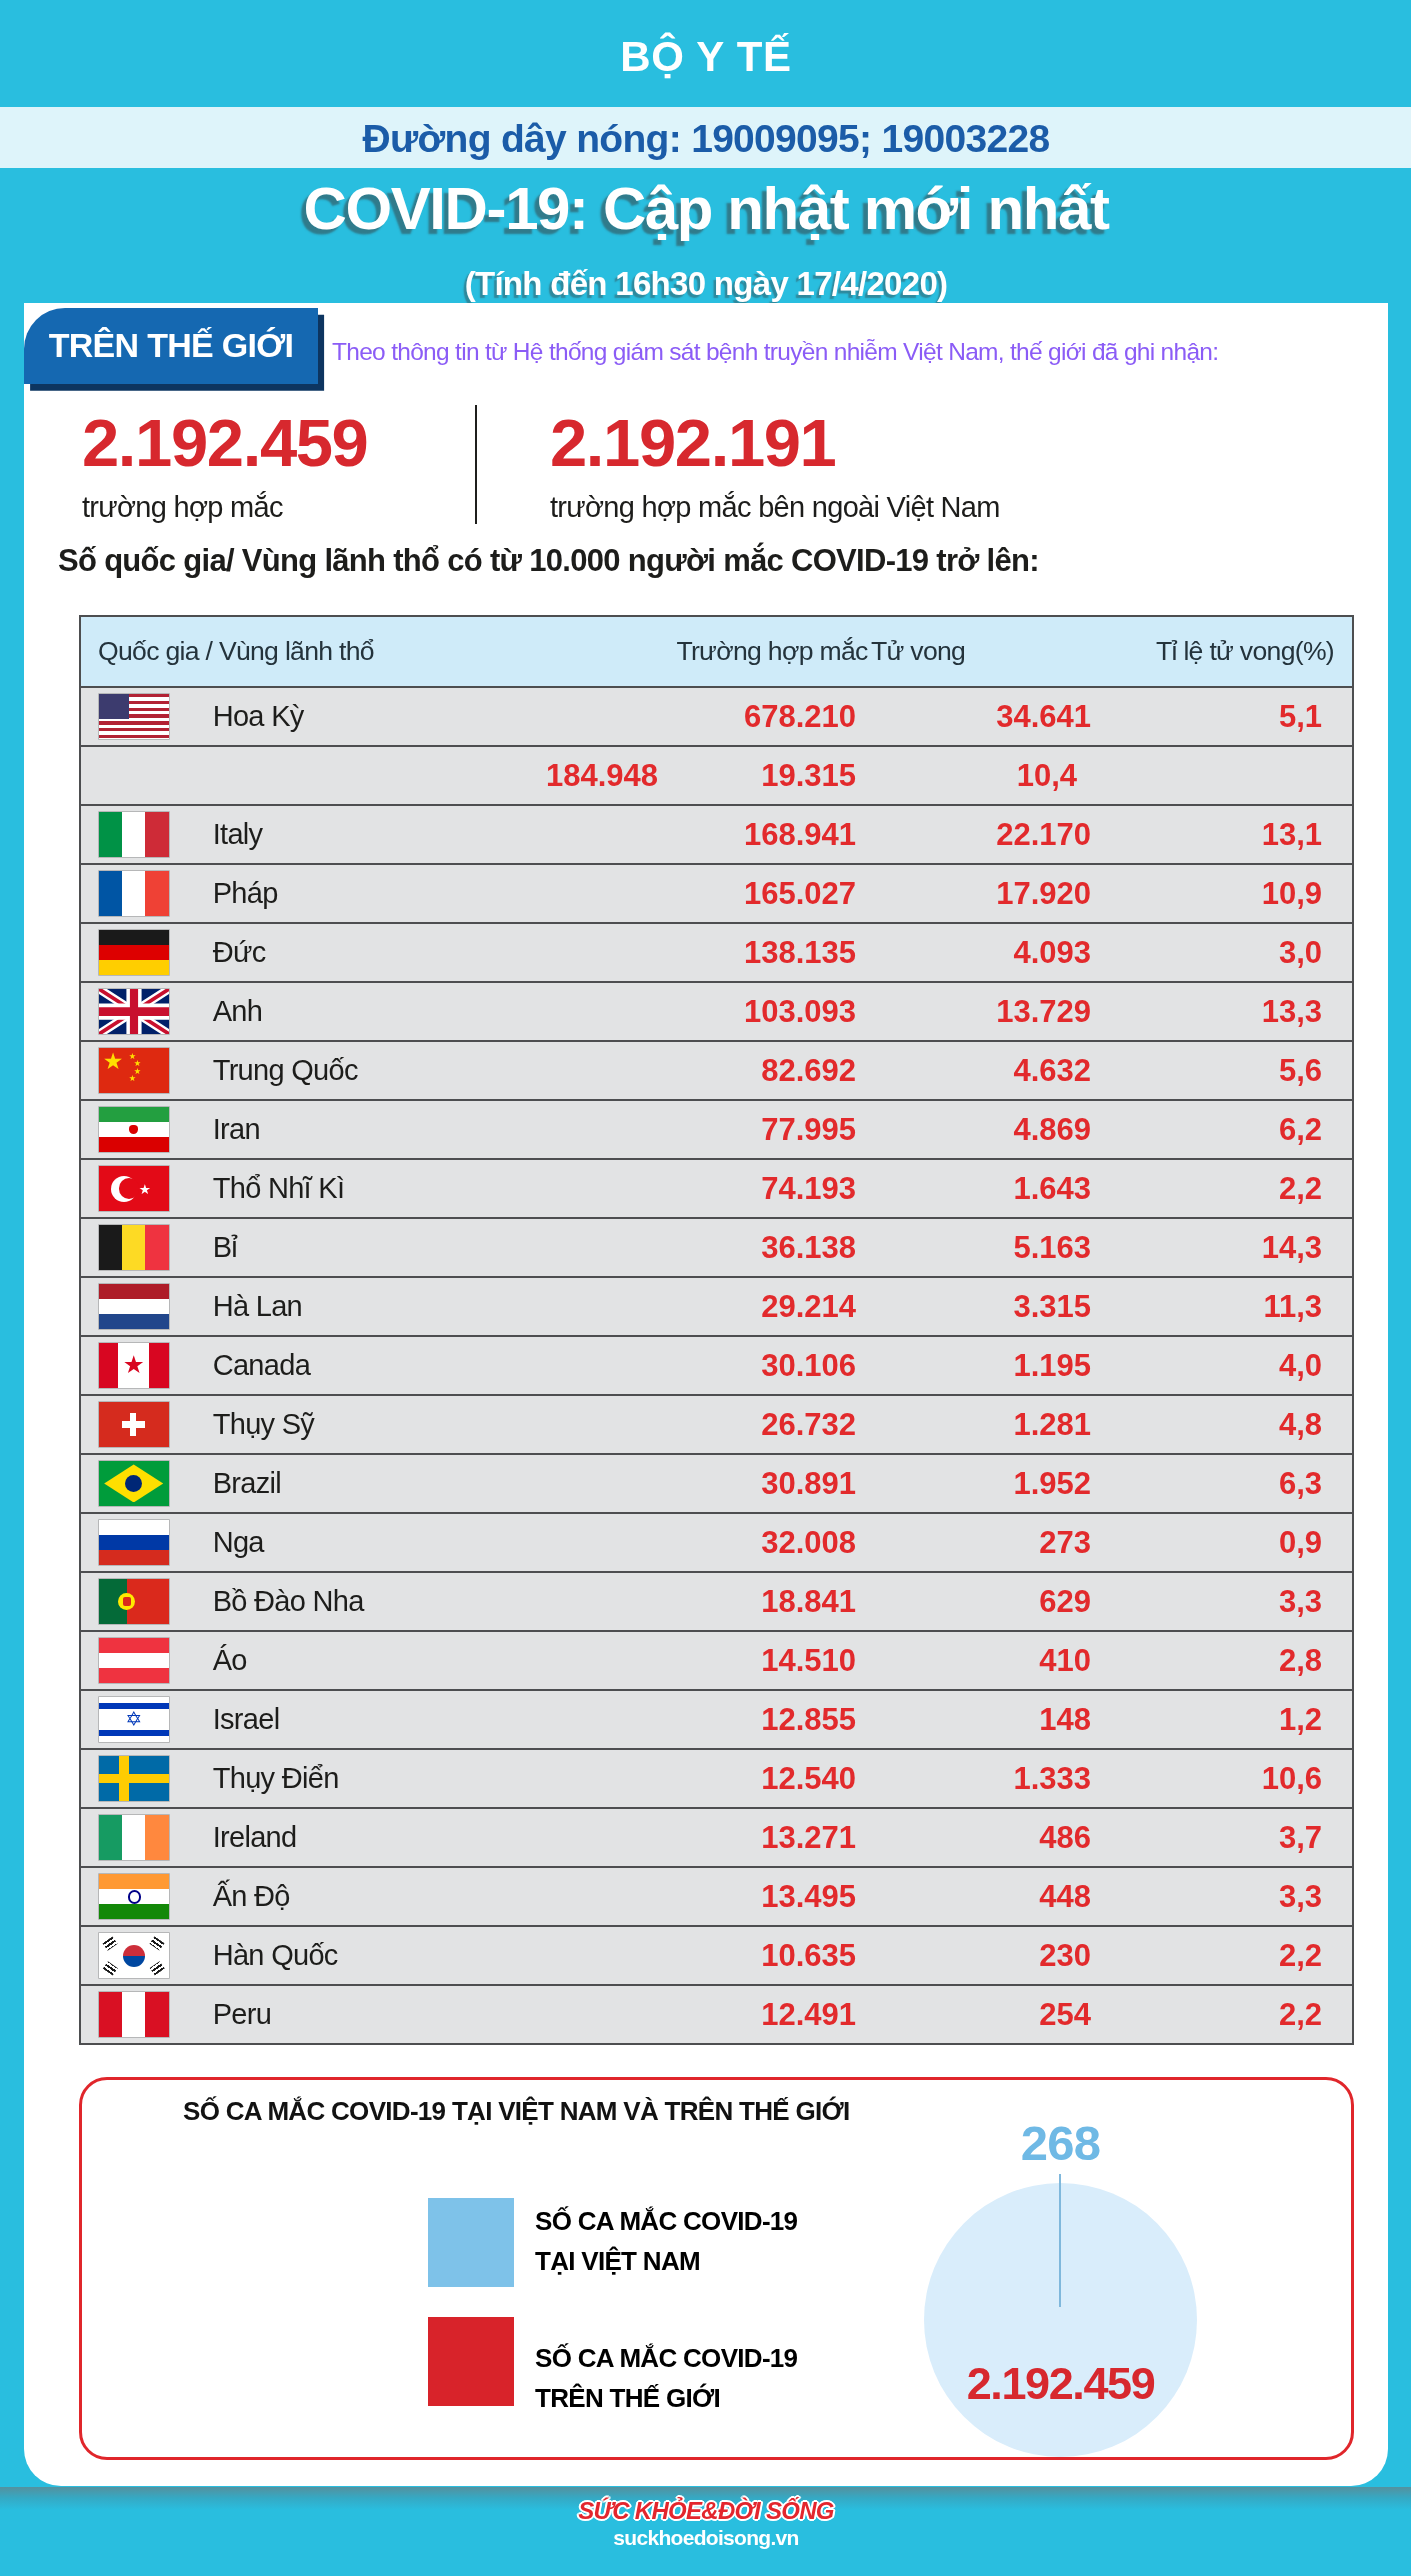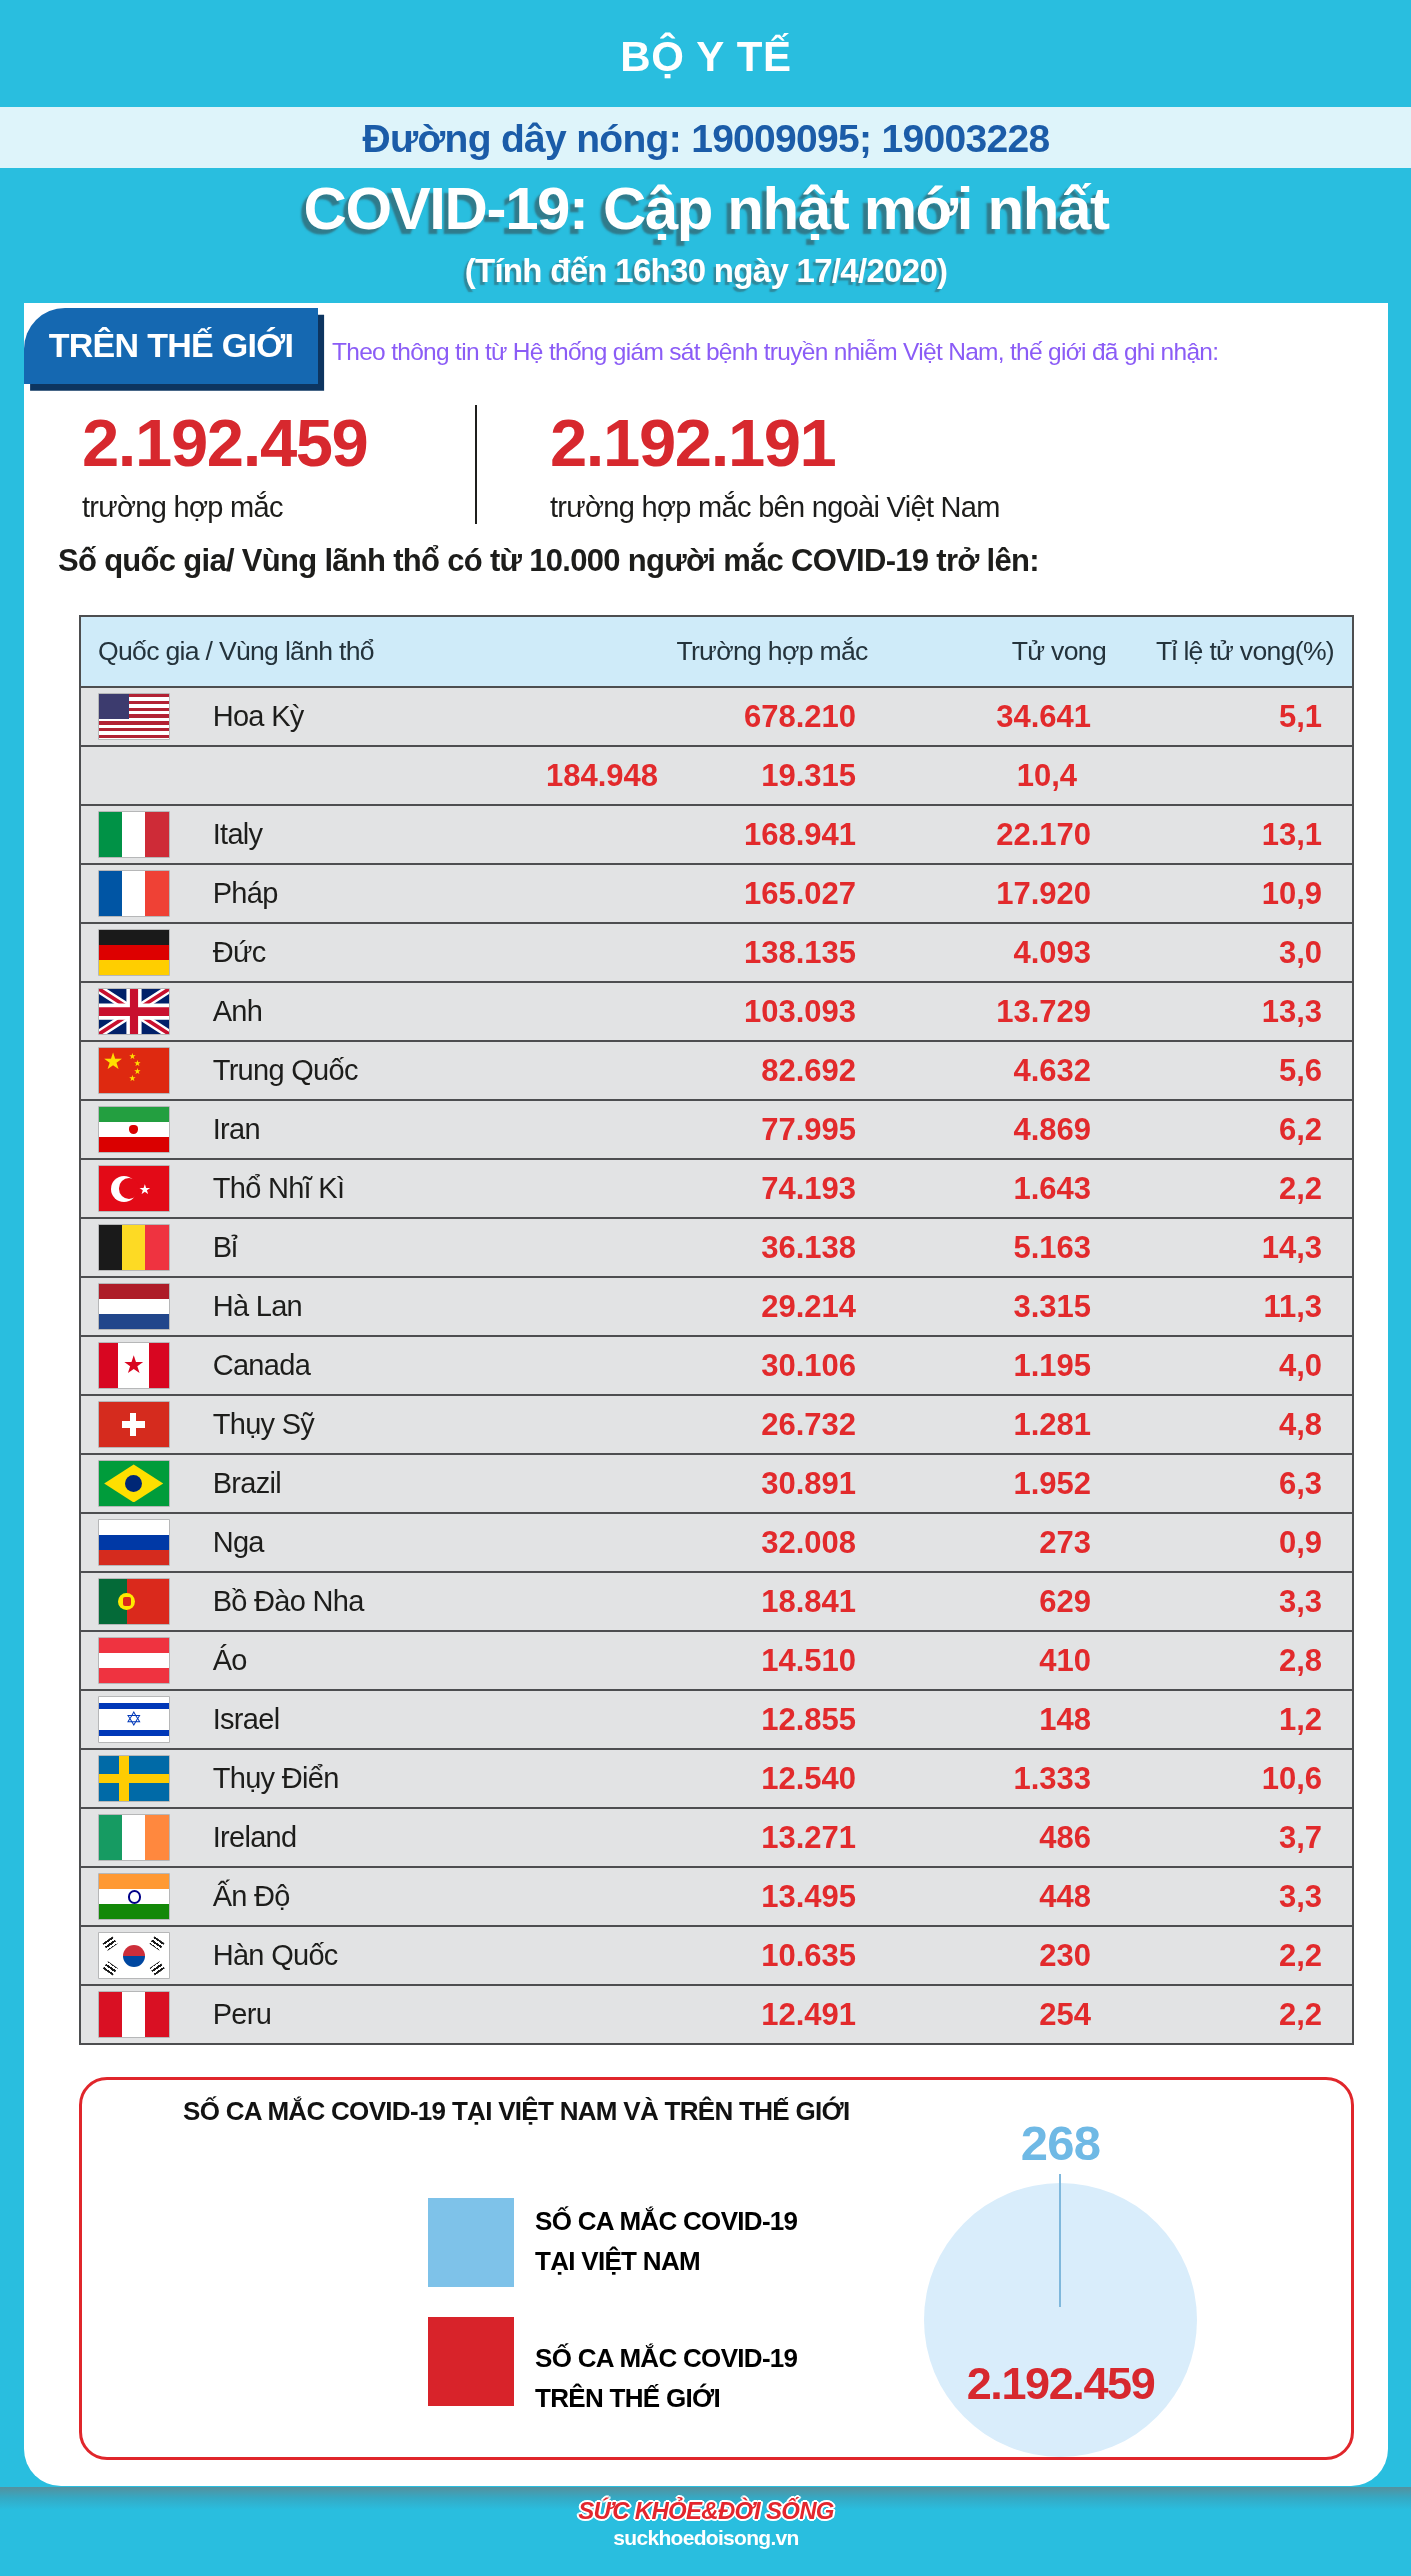--- a/index.html
+++ b/index.html
@@ -18,21 +18,21 @@
   .band-hotline{left:0;top:107px;width:100%;height:61px;background:#DEF4FA;text-align:center;}
   .band-hotline span{
     display:inline-block;line-height:63px;font-size:39px;font-weight:bold;color:#1B5CA8;letter-spacing:-0.7px;
   }
   .band-title{left:0;top:168px;width:100%;height:135px;text-align:center;}
   .main-title{
     margin-top:5.5px;font-size:60px;font-weight:bold;color:#fff;letter-spacing:-1.4px;
     text-shadow:-4.8px 4.8px 2px rgba(55,55,55,.5);
   }
   .sub-title{
-    margin-top:9px;font-size:33px;font-weight:bold;color:#fff;letter-spacing:-0.7px;
+    margin-top:22px;font-size:33px;font-weight:bold;color:#fff;letter-spacing:-0.7px;
     text-shadow:-2.7px 2.7px 1.4px rgba(55,55,55,.4);
   }
   
   .panel{
     left:24px;top:303px;width:1364px;height:2183px;background:#fff;
     border-radius:0 0 37px 37px;
   }
   .badge{
     left:0;top:4.8px;width:294px;height:76px;background:#1568B1;
     border-radius:41px 0 0 0;
@@ -57,21 +57,21 @@
   .ctable{
     left:55px;top:312px;width:1275px;border:2px solid #4D4E50;box-sizing:border-box;background:#E2E3E4;
   }
   .thead{
     display:grid;grid-template-columns:592px 198px 235px 245px;height:69px;align-items:center;
     background:#CFEBF9;
   }
   .th{font-size:26.6px;color:#24333C;letter-spacing:-0.7px;}
   .th.h0{padding-left:17px;}
   .th.h1{text-align:center;}
-  .th.h2{text-align:right;}
+  .th.h2{text-align:left;}
   .th.h3{text-align:right;padding-right:17px;}
   .trow{
     display:grid;grid-template-columns:592px 198px 235px 245px;height:57px;align-items:center;
     background:#E2E3E4;border-top:2.7px solid #4D4E50;
   }
   .c-country{display:flex;align-items:center;}
   .flag{
     display:inline-block;width:70px;height:45px;position:relative;overflow:hidden;
     margin-left:17.7px;box-shadow:0 0 0 0.7px rgba(0,0,0,.28);flex:0 0 auto;
     font-family:"DejaVu Sans",sans-serif;

